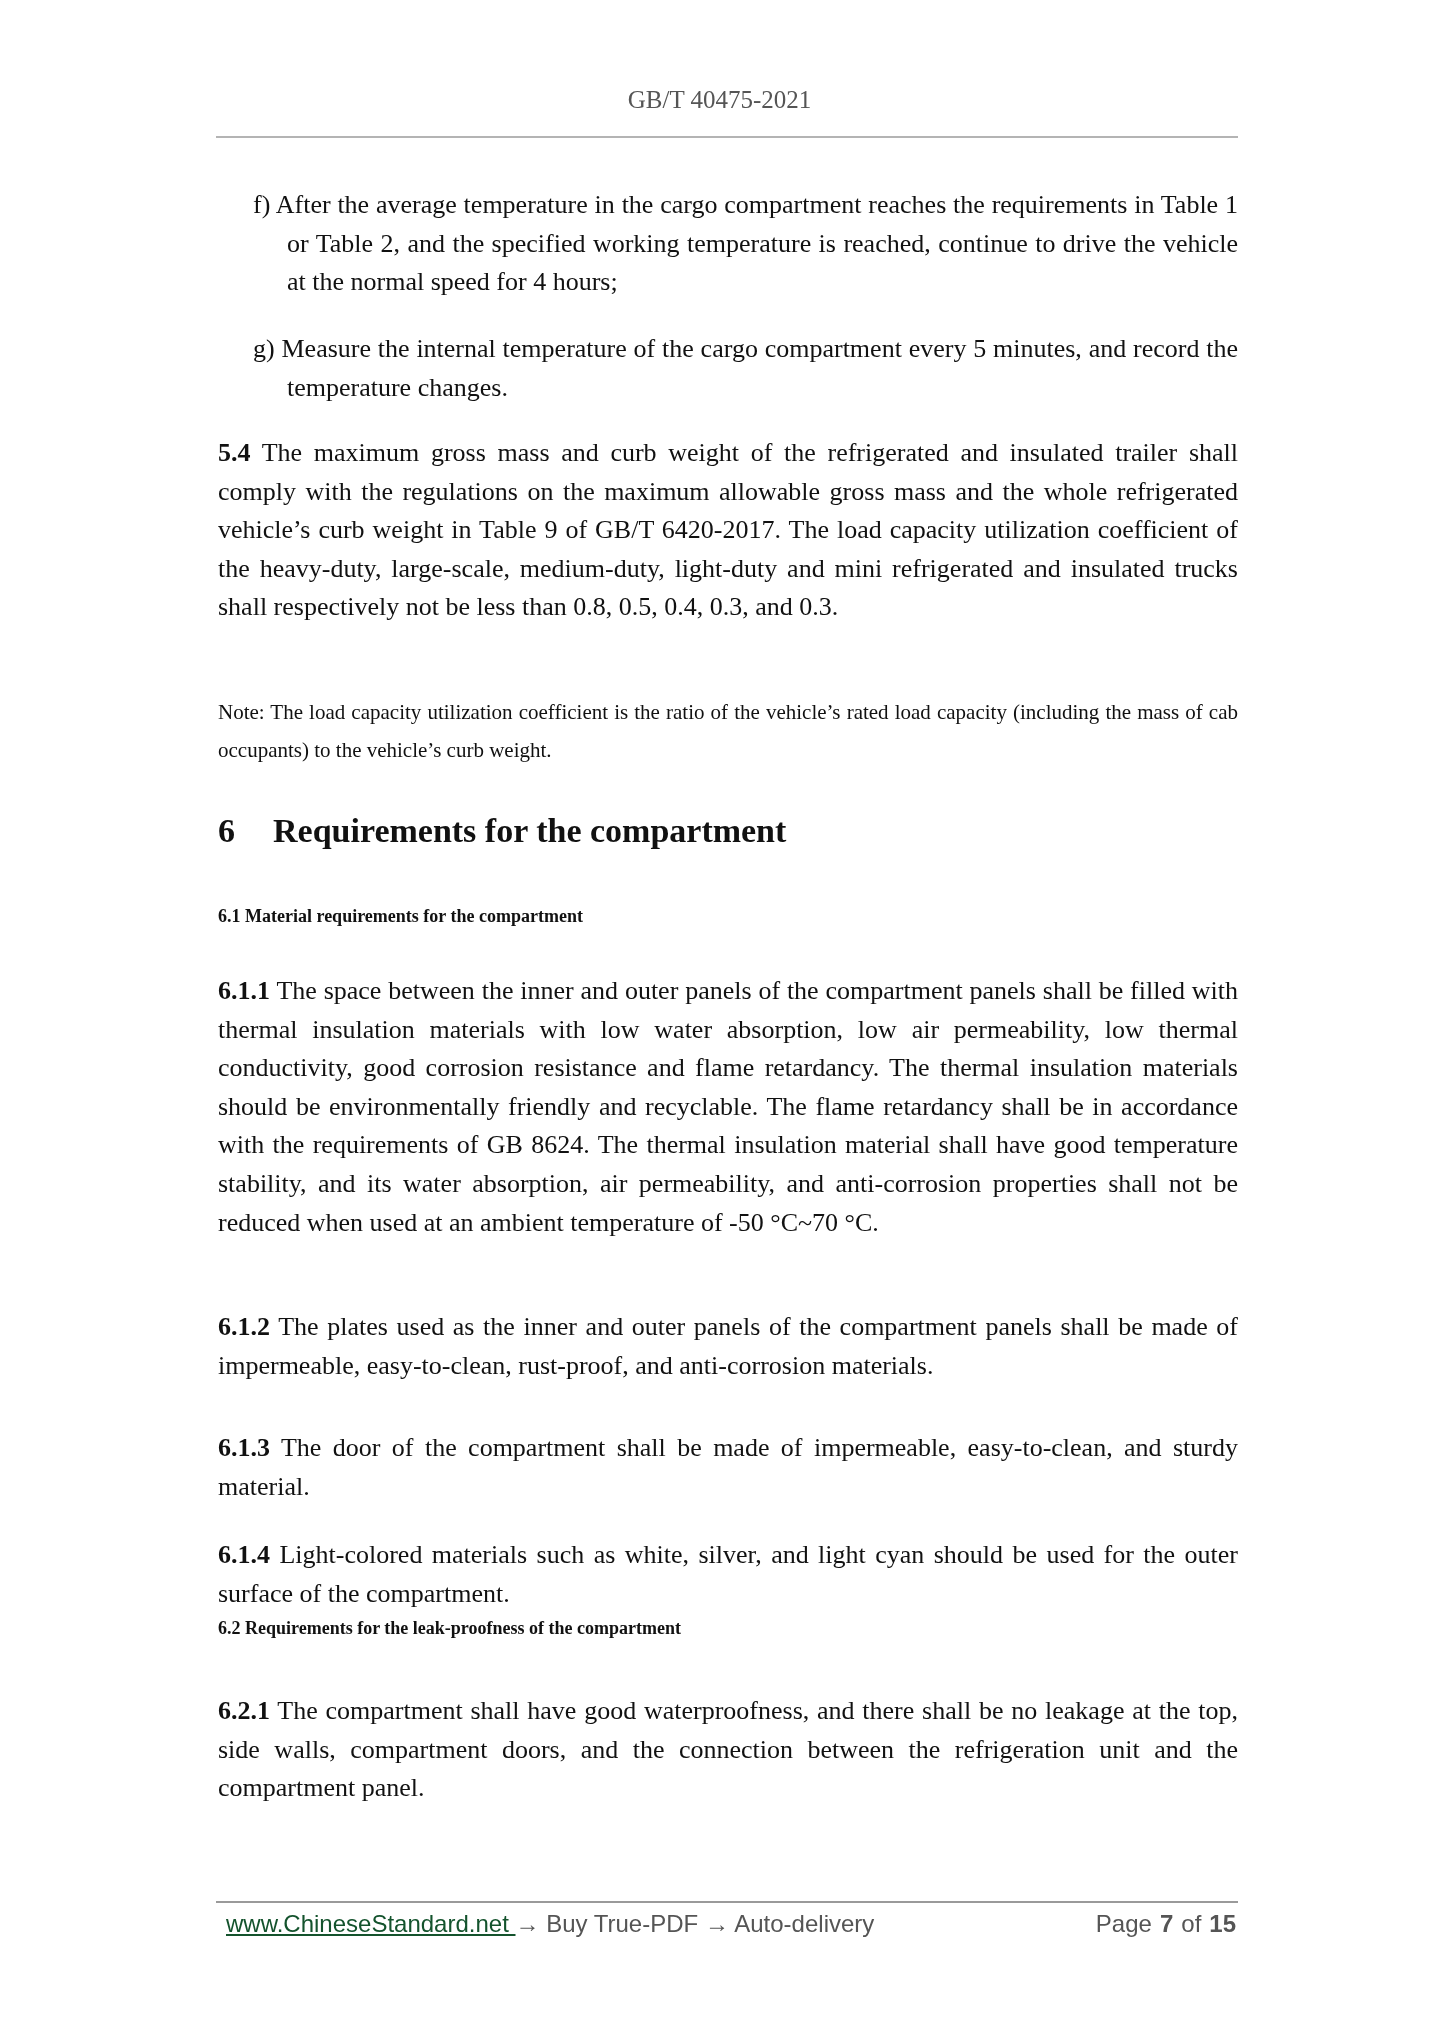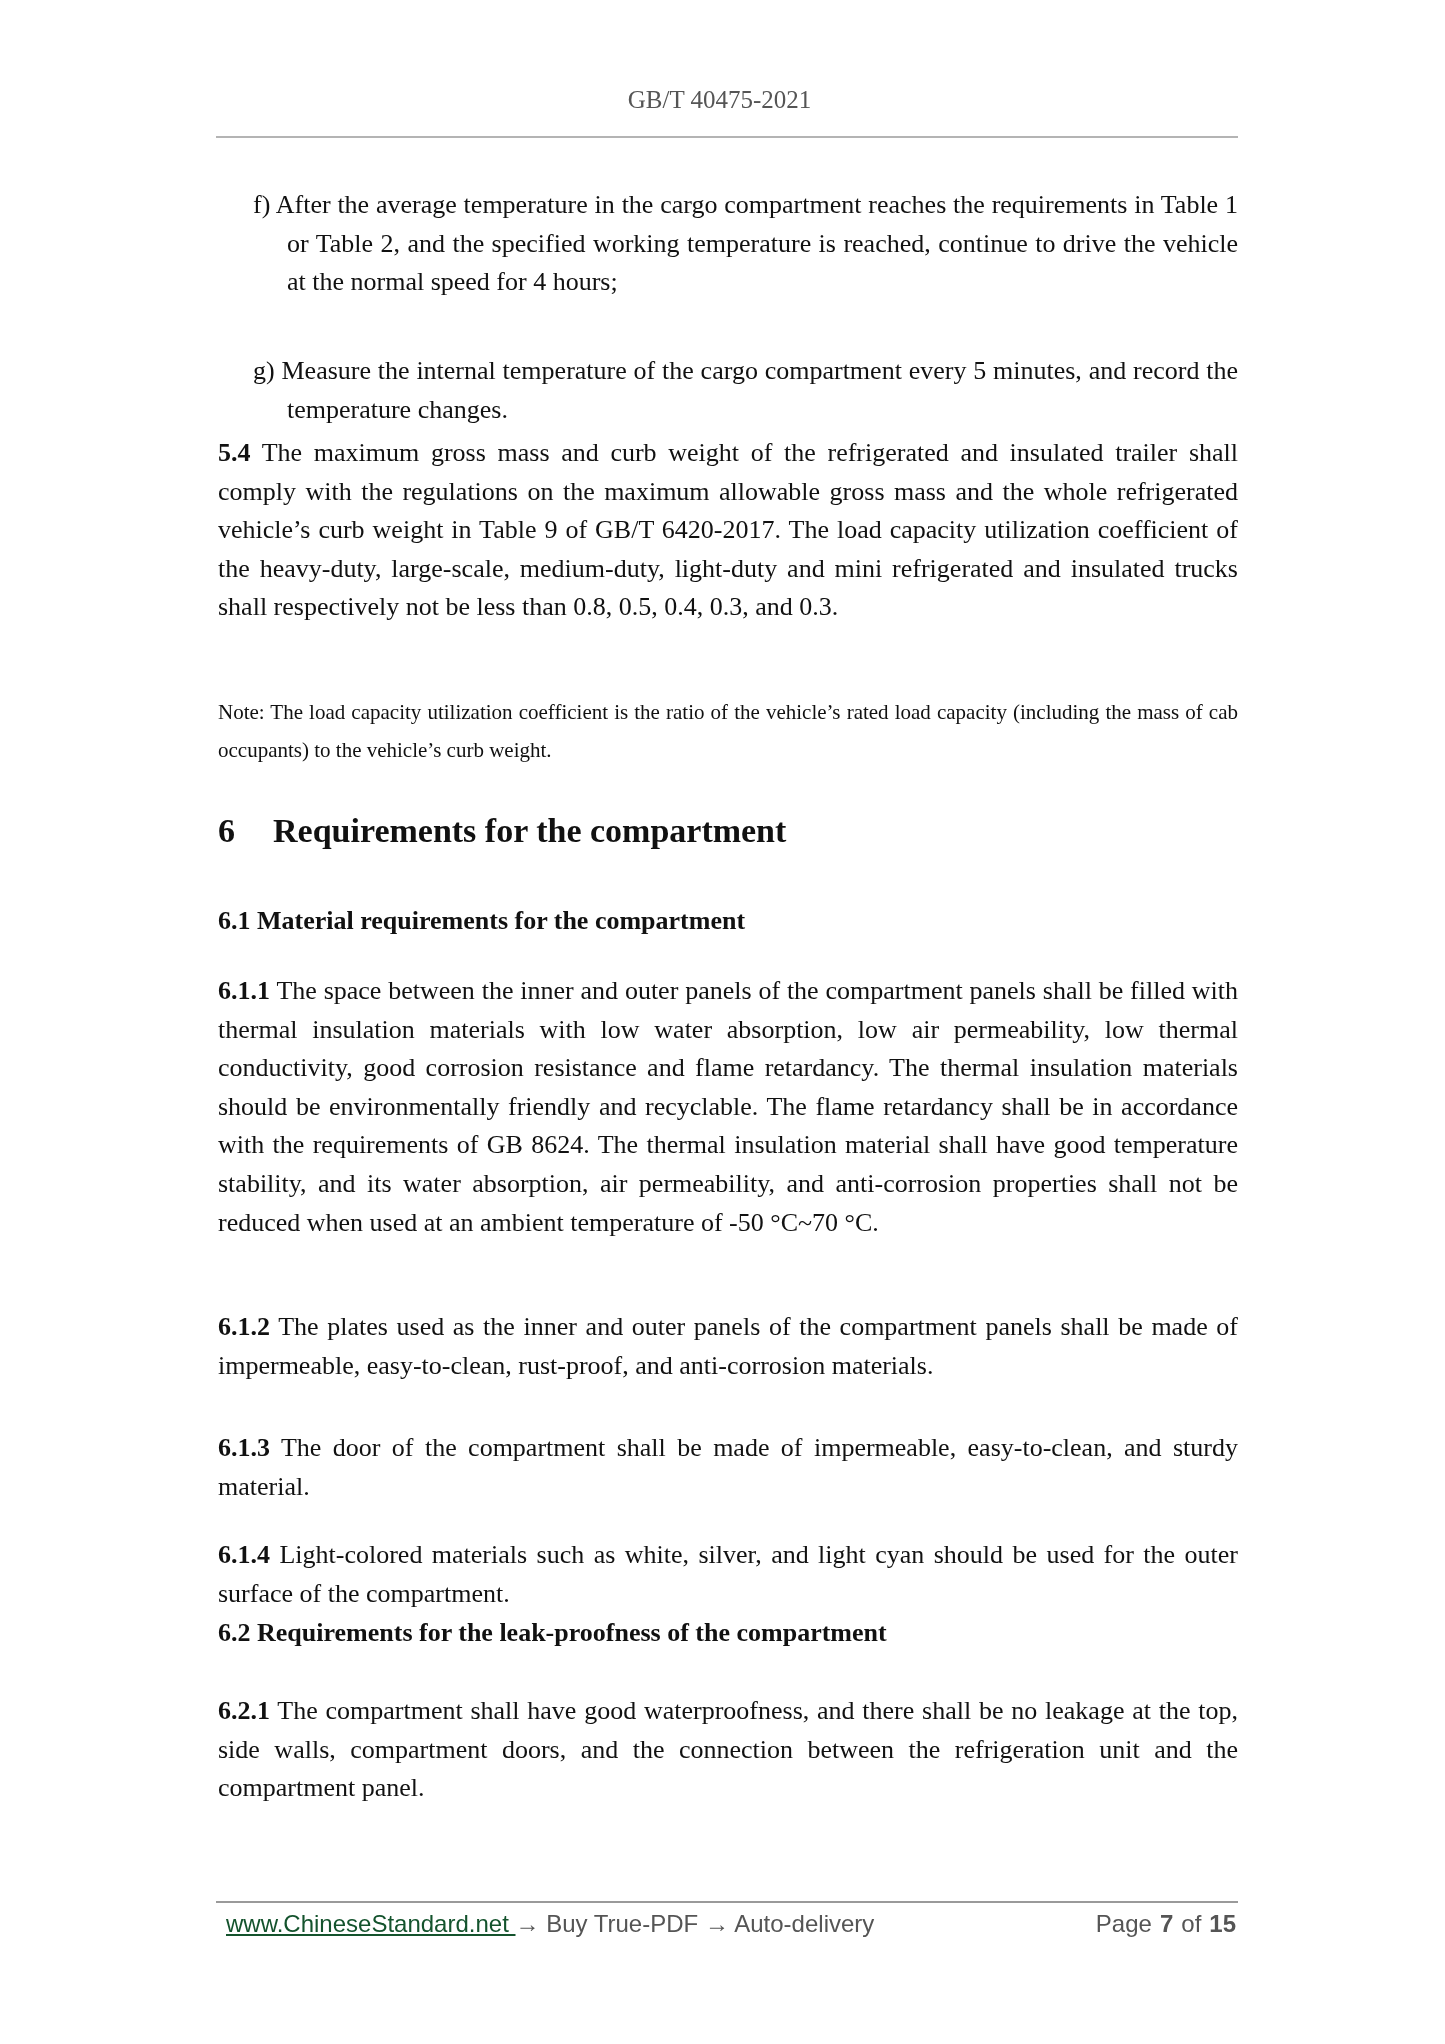--- a/index.html
+++ b/index.html
@@ -12,41 +12,41 @@
   .p { left: 218px; width: 1020px; font-size: 26px; line-height: 38.6px;
        text-align: justify; margin: 0; }
   .p b { font-weight: bold; }
   .item { left: 253px; width: 985px; font-size: 26px; line-height: 38.6px;
           margin: 0; text-indent: 0; }
   .item .body { display: block; padding-left: 34px; text-indent: -34px; text-align: justify; }
   .note { left: 218px; width: 1020px; font-size: 21px; line-height: 38px;
           text-align: justify; margin: 0; }
   .h1 { left: 218px; font-size: 34px; font-weight: bold; margin: 0; white-space: nowrap; }
   .h1 .num { display: inline-block; width: 55px; }
-  .h2 { left: 218px; font-size: 26px; font-weight: bold; margin: 0; white-space: nowrap; }
+  .h2 { left: 218px; font-size: 18px; font-weight: bold; margin: 0; white-space: nowrap; }
   .footer { top: 1904px; left: 226px; width: 1010px; height: 36px;
             font-family: "Liberation Sans", "DejaVu Sans", sans-serif; font-size: 24px;
             color: #555; }
   .footer .link { color: #14532d; text-decoration: underline; }
   .footer .left { position: absolute; left: 0; top: 4px; white-space: nowrap; }
   .footer .right { position: absolute; right: 0; top: 4px; white-space: nowrap; }
   .footer .right b { font-weight: bold; }
   .sp { display: inline-block; width: 8px; }
 </style>
 </head>
 <body>
 
 <div class="abs header-title">GB/T 40475-2021</div>
 <div class="abs rule" style="top:136px;"></div>
 
 <p class="abs item" style="top:186px;">
   <span class="body"><span>f)</span> <span>After the average temperature in the cargo compartment reaches the requirements in Table 1 or Table 2, and the specified working temperature is reached, continue to drive the vehicle at the normal speed for 4 hours;</span></span>
 </p>
 
-<p class="abs item" style="top:330px;margin-top:22px;">
+<p class="abs item" style="top:330px;">
   <span class="body"><span>g)</span> <span>Measure the internal temperature of the cargo compartment every 5 minutes, and record the temperature changes.</span></span>
 </p>
 
 <p class="abs p" style="top:434px;">
   <b>5.4</b> <span>The maximum gross mass and curb weight of the refrigerated and insulated trailer shall comply with the regulations on the maximum allowable gross mass and the whole refrigerated vehicle’s curb weight in Table 9 of GB/T 6420-2017. The load capacity utilization coefficient of the heavy-duty, large-scale, medium-duty, light-duty and mini refrigerated and insulated trucks shall respectively not be less than 0.8, 0.5, 0.4, 0.3, and 0.3.</span>
 </p>
 
 <p class="abs note" style="top:693px;">Note: The load capacity utilization coefficient is the ratio of the vehicle’s rated load capacity (including the mass of cab occupants) to the vehicle’s curb weight.</p>
 
 <h1 class="abs h1" style="top:812px;">

